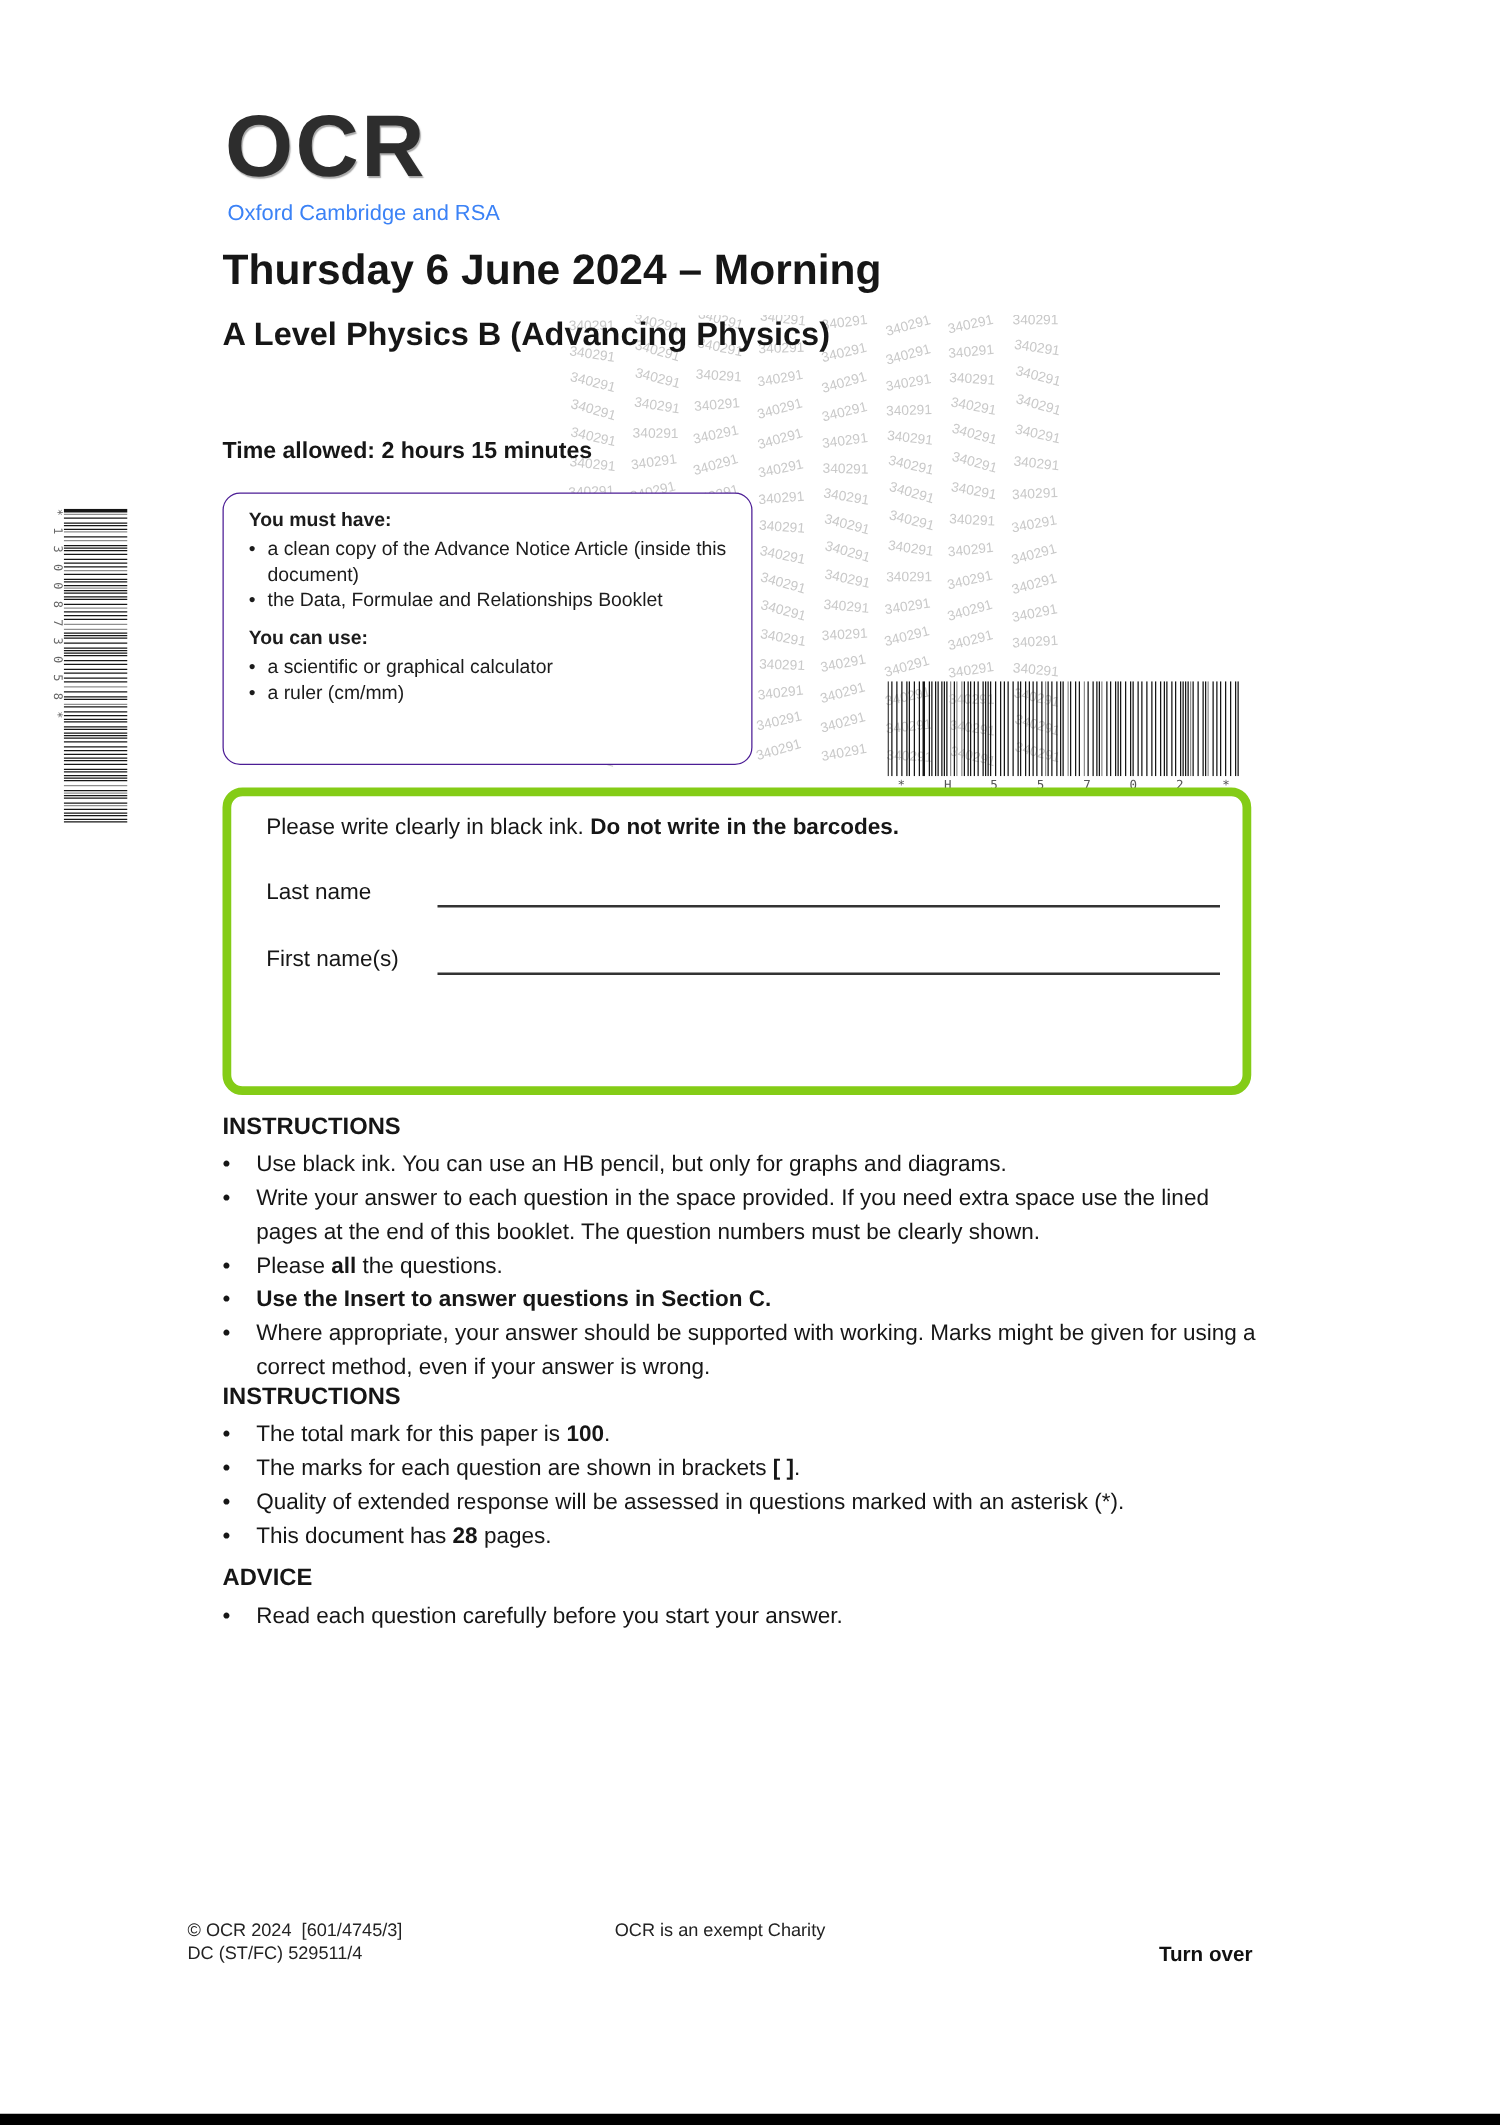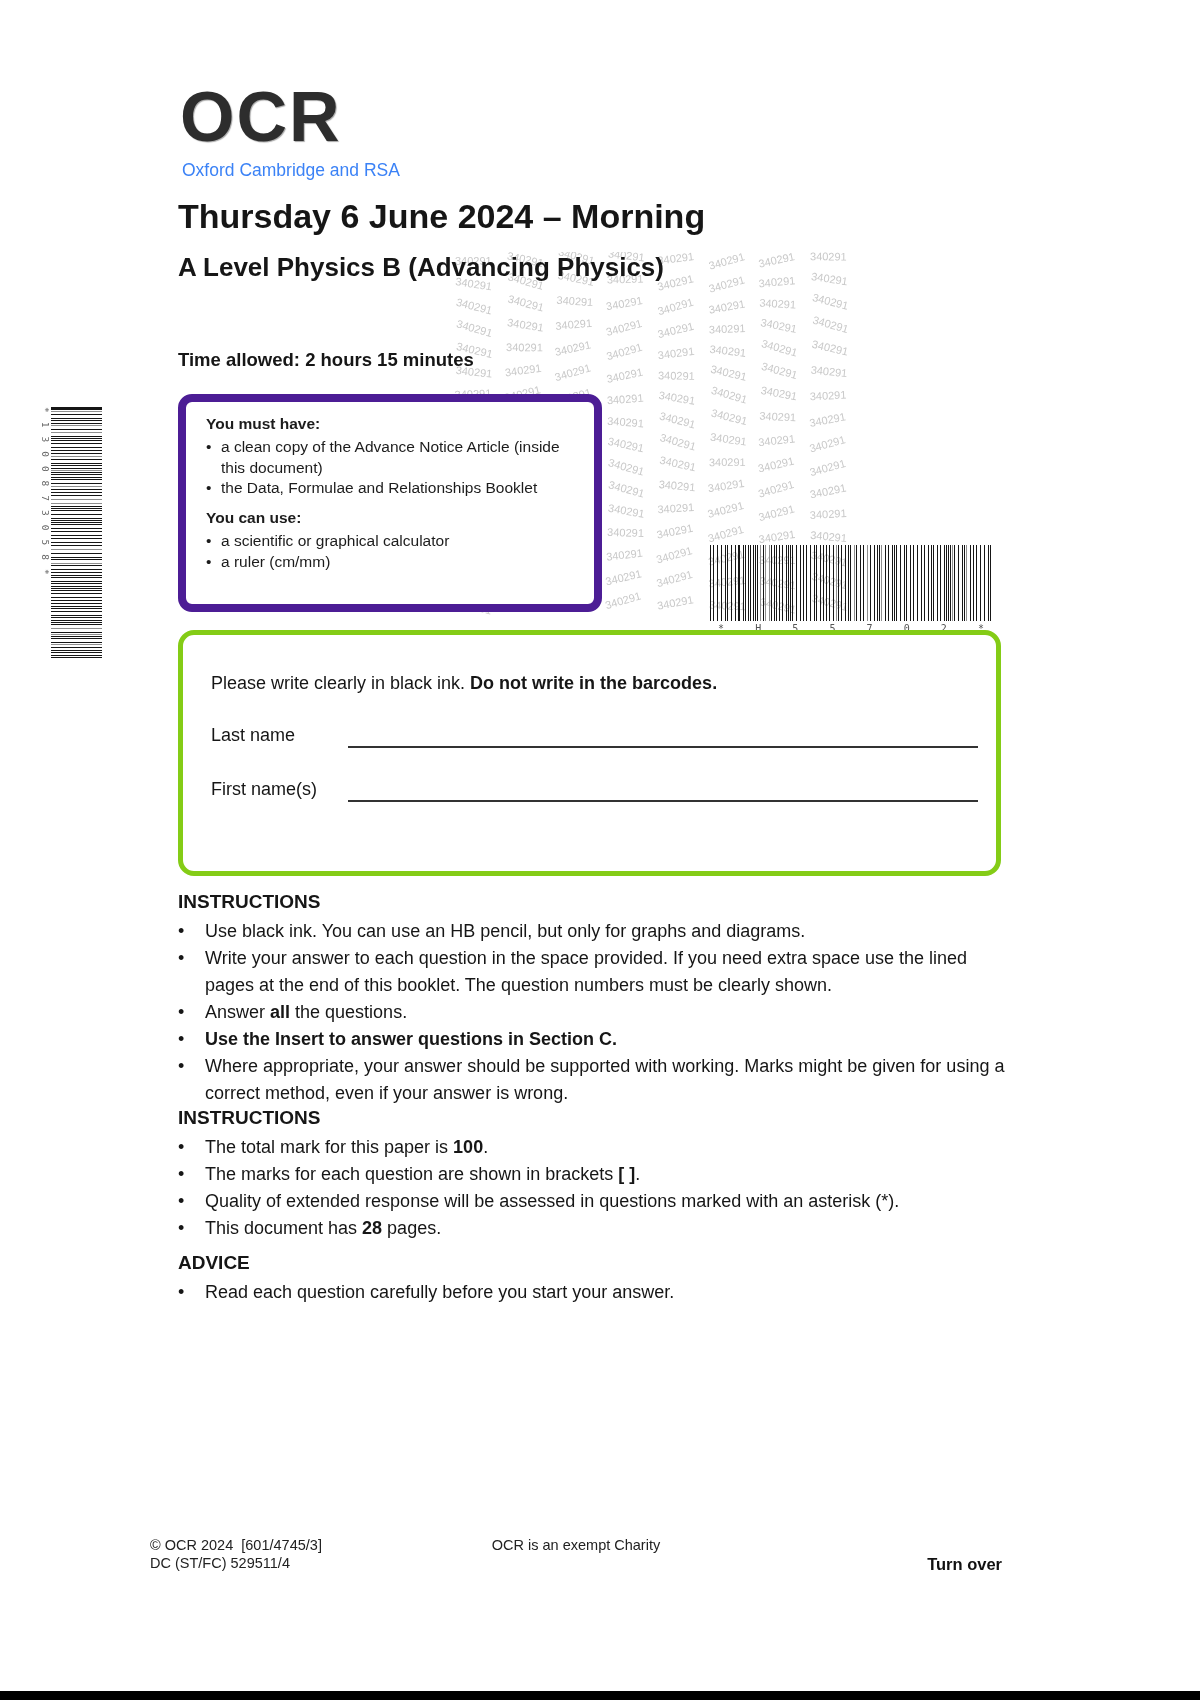--- a/index.html
+++ b/index.html
@@ -15,40 +15,40 @@
   .logo{position:absolute;left:180px;top:82px;z-index:1;font-size:70px;font-weight:800;
         letter-spacing:2px;line-height:1;color:#2d2d2d;text-shadow:1px 1px 1px rgba(0,0,0,0.35);}
   .logo-sub{position:absolute;left:182px;top:160px;z-index:1;font-size:17.5px;color:#3b82f6;}
   .title{position:absolute;left:178px;top:197px;z-index:1;font-size:34px;font-weight:bold;color:#161616;}
   .qualification{position:absolute;left:178px;top:252px;z-index:1;font-size:26px;font-weight:bold;color:#161616;}
   .paper-line{position:absolute;left:178px;top:307px;z-index:1;font-size:21px;color:#161616;}
   .paper-line .code{font-weight:bold;margin-right:16px;}
   .time{position:absolute;left:178px;top:349px;z-index:1;font-size:18.5px;font-weight:bold;color:#161616;}
   
   .materials-box{position:absolute;left:178px;top:394px;z-index:1;width:424px;height:218px;
-                 box-sizing:border-box;border:8px solid #4c1d95;border-radius:14px;background:#fff;
+                 box-sizing:border-box;border:1px solid #4c1d95;border-radius:14px;background:#fff;
                  padding:12px 8px 0 20px;font-size:15.5px;line-height:1.32;color:#1c1c1c;}
   .materials-box h4{margin:0 0 3px 0;font-size:15.5px;font-weight:bold;}
   .materials-box .group2{margin-top:9px;}
   .mini-list .bullet-item{display:flex;}
   .mini-list .bdot{flex:none;width:15px;}
   .mini-list .btext{flex:1;}
   
   .left-barcode{position:absolute;left:36px;top:407px;z-index:1;width:66px;height:253px;display:flex;}
   .lb-text{writing-mode:vertical-rl;font-family:"DejaVu Sans Mono",monospace;font-size:9.5px;
            color:#666;letter-spacing:9px;width:15px;overflow:hidden;}
   .lb-bars{flex:1;display:flex;flex-direction:column;overflow:hidden;}
   .right-barcode{position:absolute;left:710px;top:545px;z-index:1;width:282px;}
   .rb-bars{height:76px;display:flex;overflow:hidden;}
   .rb-text{display:flex;justify-content:space-between;padding:2px 8px 0 8px;
            font-family:"DejaVu Sans Mono",monospace;font-size:10px;color:#555;}
   
   .candidate-box{position:absolute;left:178px;top:630px;z-index:1;width:823px;height:246px;
-                 box-sizing:border-box;border:5px solid #84cc16;border-radius:16px;background:#fff;
-                 padding:36px 18px 0 28px;font-size:18px;color:#161616;}
+                 box-sizing:border-box;border:7px solid #84cc16;border-radius:16px;background:#fff;
+                 padding:12px 18px 0 28px;font-size:18px;color:#161616;}
   .intro{margin-top:2px;}
   .numbers-row{display:flex;align-items:center;margin-top:22px;}
   .label-centre{flex:none;width:134px;}
   .label-candidate{flex:none;width:177px;margin-left:18px;box-sizing:border-box;}
   .cells{display:flex;}
   .cell{flex:none;width:50px;height:50px;border:2px solid #444;background:#fff;margin-left:-2px;}
   .cell:first-child{margin-left:0;}
   .name-row{display:flex;align-items:flex-end;margin-top:26px;}
   .name-row .nlabel{flex:none;width:137px;padding-bottom:2px;}
   .write-line{flex:1;border-bottom:2px solid #333;height:26px;}
@@ -487,21 +487,21 @@
         <div class="bullet-item">
           <span class="bdot">•</span>
           <span class="btext"><span>Use black ink. You can use an HB pencil, but only for graphs and diagrams.</span></span>
         </div>
         <div class="bullet-item">
           <span class="bdot">•</span>
           <span class="btext"><span>Write your answer to each question in the space provided. If you need extra space use the lined pages at the end of this booklet. The question numbers must be clearly shown.</span></span>
         </div>
         <div class="bullet-item">
           <span class="bdot">•</span>
-          <span class="btext"><span>Answer </span><b>all</b><span> the questions.</span></span>
+          <span class="btext"><span>Please </span><b>all</b><span> the questions.</span></span>
         </div>
         <div class="bullet-item">
           <span class="bdot">•</span>
           <span class="btext"><b>Use the Insert to answer questions in Section C.</b></span>
         </div>
         <div class="bullet-item">
           <span class="bdot">•</span>
           <span class="btext"><span>Where appropriate, your answer should be supported with working. Marks might be given for using a correct method, even if your answer is wrong.</span></span>
         </div>
       </div>

